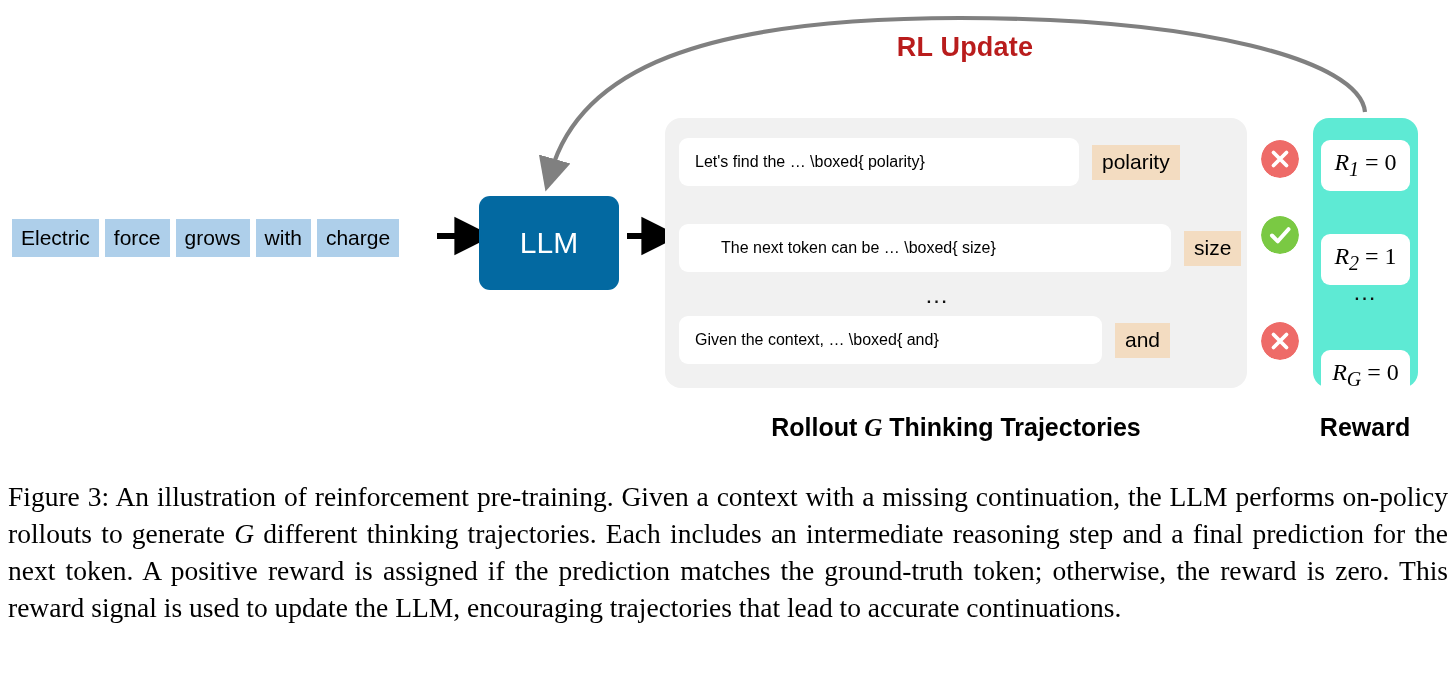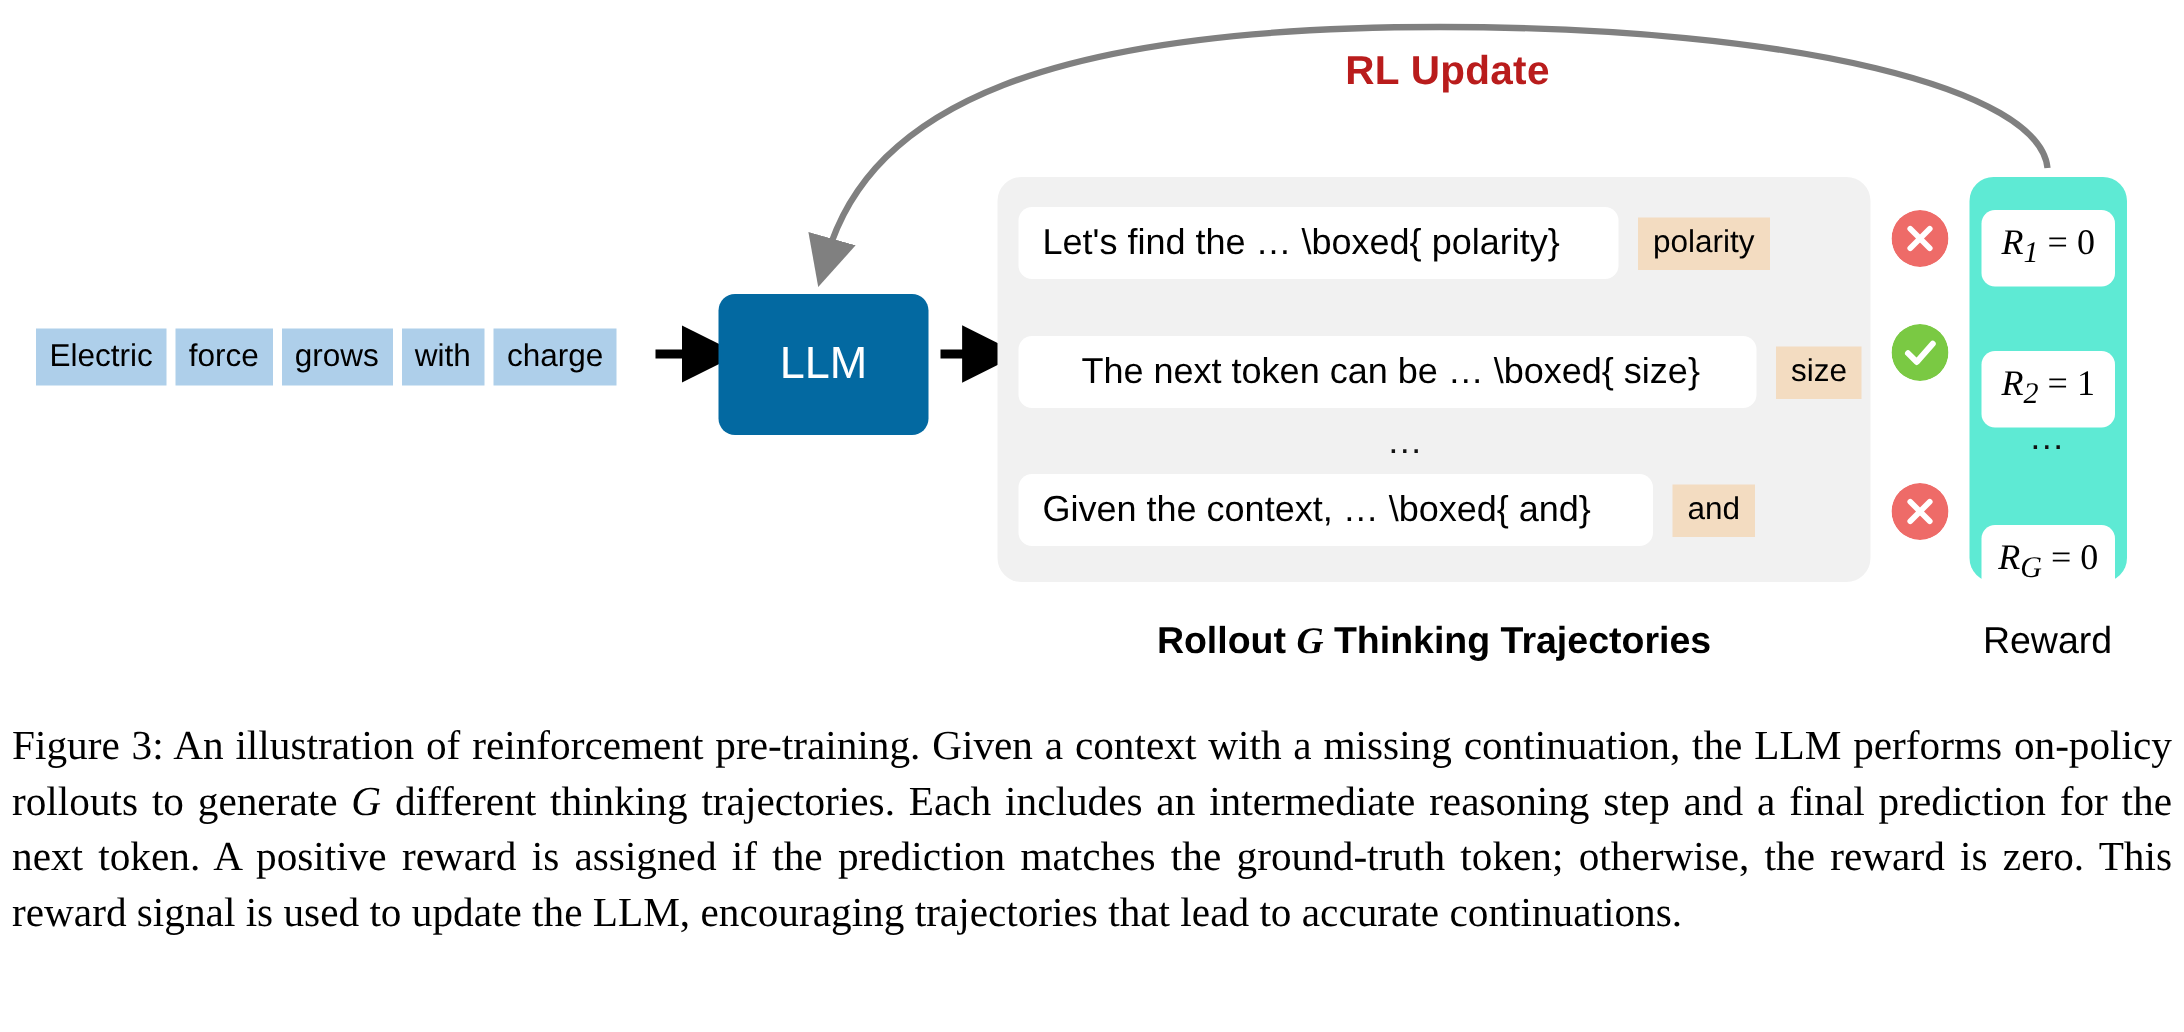--- a/index.html
+++ b/index.html
@@ -48,21 +48,20 @@
   }
 
   
   #input-tokens {
     position: absolute;
     left: 12px;
     top: 219px;
     display: flex;
     align-items: center;
     gap: 6px;
-    margin-left: 12px;
   }
   .token-chip {
     background: #AECFEA;
     color: #000000;
     font-size: 21px;
     line-height: 21px;
     padding: 8px 9px 9px 9px;
     white-space: nowrap;
     font-family: "Liberation Sans", sans-serif;
   }
@@ -101,21 +100,21 @@
     align-items: center;
     gap: 13px;
   }
   #traj-row-0 { top: 20px; }
   #traj-row-1 { top: 106px; }
   #traj-row-2 { top: 198px; }
 
   .traj-box {
     background: #ffffff;
     border-radius: 9px;
-    font-size: 24px;
+    font-size: 16px;
     line-height: 21px;
     color: #000000;
     padding: 13px 16px 14px 16px;
     white-space: nowrap;
     font-family: "Liberation Sans", sans-serif;
   }
   .pred-badge {
     background: #F3DCC1;
     color: #000000;
     font-size: 21px;
@@ -206,21 +205,21 @@
     font-style: italic;
     font-weight: bold;
   }
   #reward-caption {
     position: absolute;
     left: 1300px;
     top: 413px;
     width: 130px;
     text-align: center;
     font-family: "Liberation Sans", sans-serif;
-    font-weight: normal;
+    font-weight: bold;
     font-size: 25px;
     color: #000000;
   }
 
   
   #figure-caption {
     position: absolute;
     left: 8px;
     top: 478px;
     width: 1440px;

